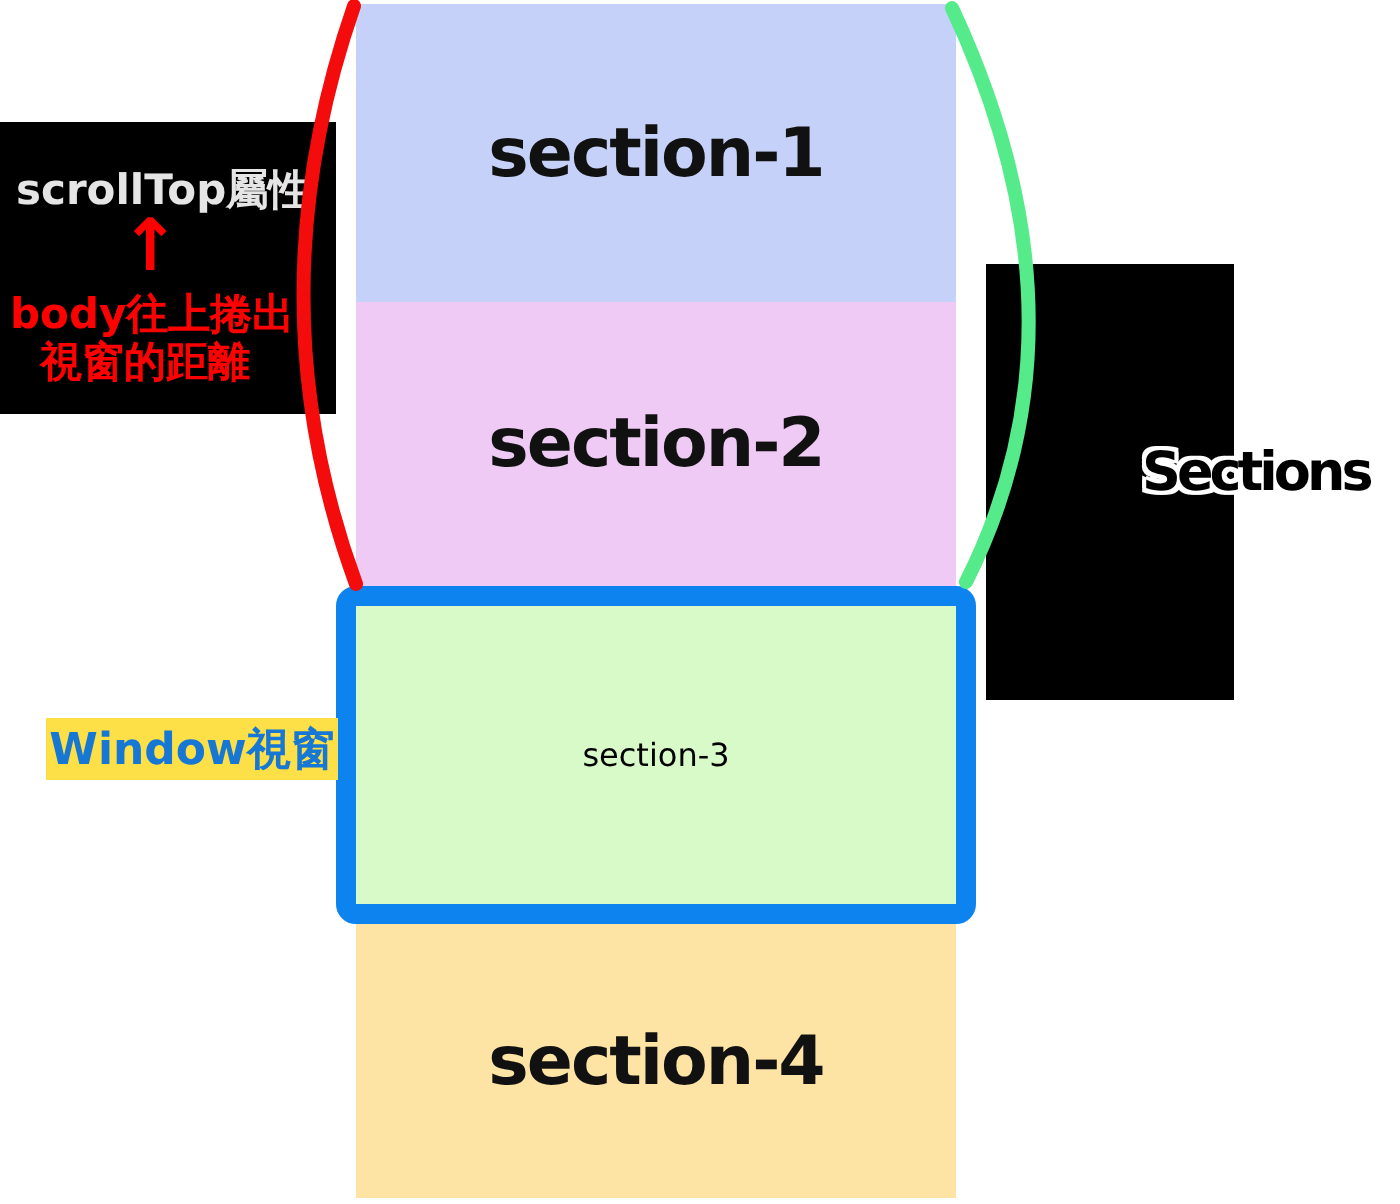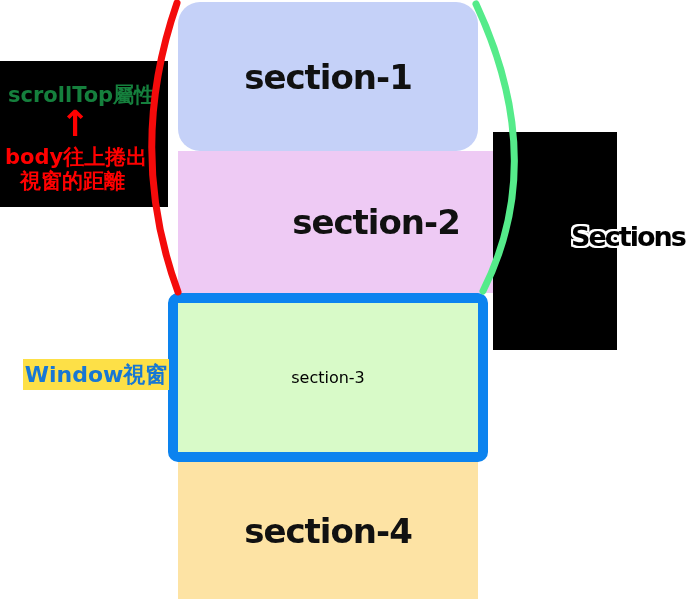--- a/index.html
+++ b/index.html
@@ -6,21 +6,21 @@
   body{font-family:"DejaVu Sans","Liberation Sans",sans-serif;background:#fff;}
   #canvas{position:relative;width:700px;height:602px;background:#fff;overflow:hidden;}
 
   .section{
     position:absolute;left:178px;width:300px;
     display:flex;align-items:center;justify-content:center;
   }
   .section .label{
     font-size:34px;font-weight:bold;color:#111;letter-spacing:-1px;
   }
-  #section-1{top:2px;height:149px;border-radius:22px;}
+  #section-1{top:2px;height:149px;}
   #section-2{top:151px;height:142px;}
   #section-4{top:462px;height:137px;}
 
   #viewport-box{
     position:absolute;left:168px;top:293px;width:320px;height:169px;
     box-sizing:border-box;border:10px solid #3b82f6;border-radius:10px;
     display:flex;align-items:center;justify-content:center;
     z-index:1;
   }
 
@@ -61,34 +61,34 @@
 </style>
 </head>
 <body>
 
 <div id="canvas">
 
   <div class="section" id="section-1" style="background: rgb(197, 209, 248);">
     <span class="label">section-1</span>
   </div>
 
-  <div class="section" id="section-2" style="background: rgb(238, 202, 244); padding-left: 48px;">
+  <div class="section" id="section-2" style="background: rgb(238, 202, 244);">
     <span class="label">section-2</span>
   </div>
 
   <div id="viewport-box" style="background: rgb(216, 250, 200); border-color: rgb(12, 131, 239);">
     <span class="label">section-3</span>
   </div>
 
   <div class="section" id="section-4" style="background: rgb(253, 227, 164); text-align: center;">
     <span class="label">section-4</span>
   </div>
 
   <div id="scrolltop-note" style="background: rgb(0, 0, 0);">
-    <span class="red-line" id="scrolltop-title" style="color: #15803d;">scrollTop屬性</span>
+    <span class="red-line" id="scrolltop-title" style="color: #e5e5e5;">scrollTop屬性</span>
     <span id="scrolltop-arrow" style="color: rgb(255, 0, 0);">↑</span>
     <span class="red-line" id="scrolltop-desc2" style="color: rgb(255, 0, 0);">視窗的距離</span>
     <span class="red-line" id="scrolltop-desc1" style="color: rgb(255, 0, 0);">body往上捲出</span>
   </div>
 
   <div id="right-black-box"></div>
   <span id="sections-label" style="color: #000000;">Sections</span>
 
   <div id="window-label" style="background: #fde047;">
     <span style="color: rgb(23, 119, 212);">Window視窗</span>

